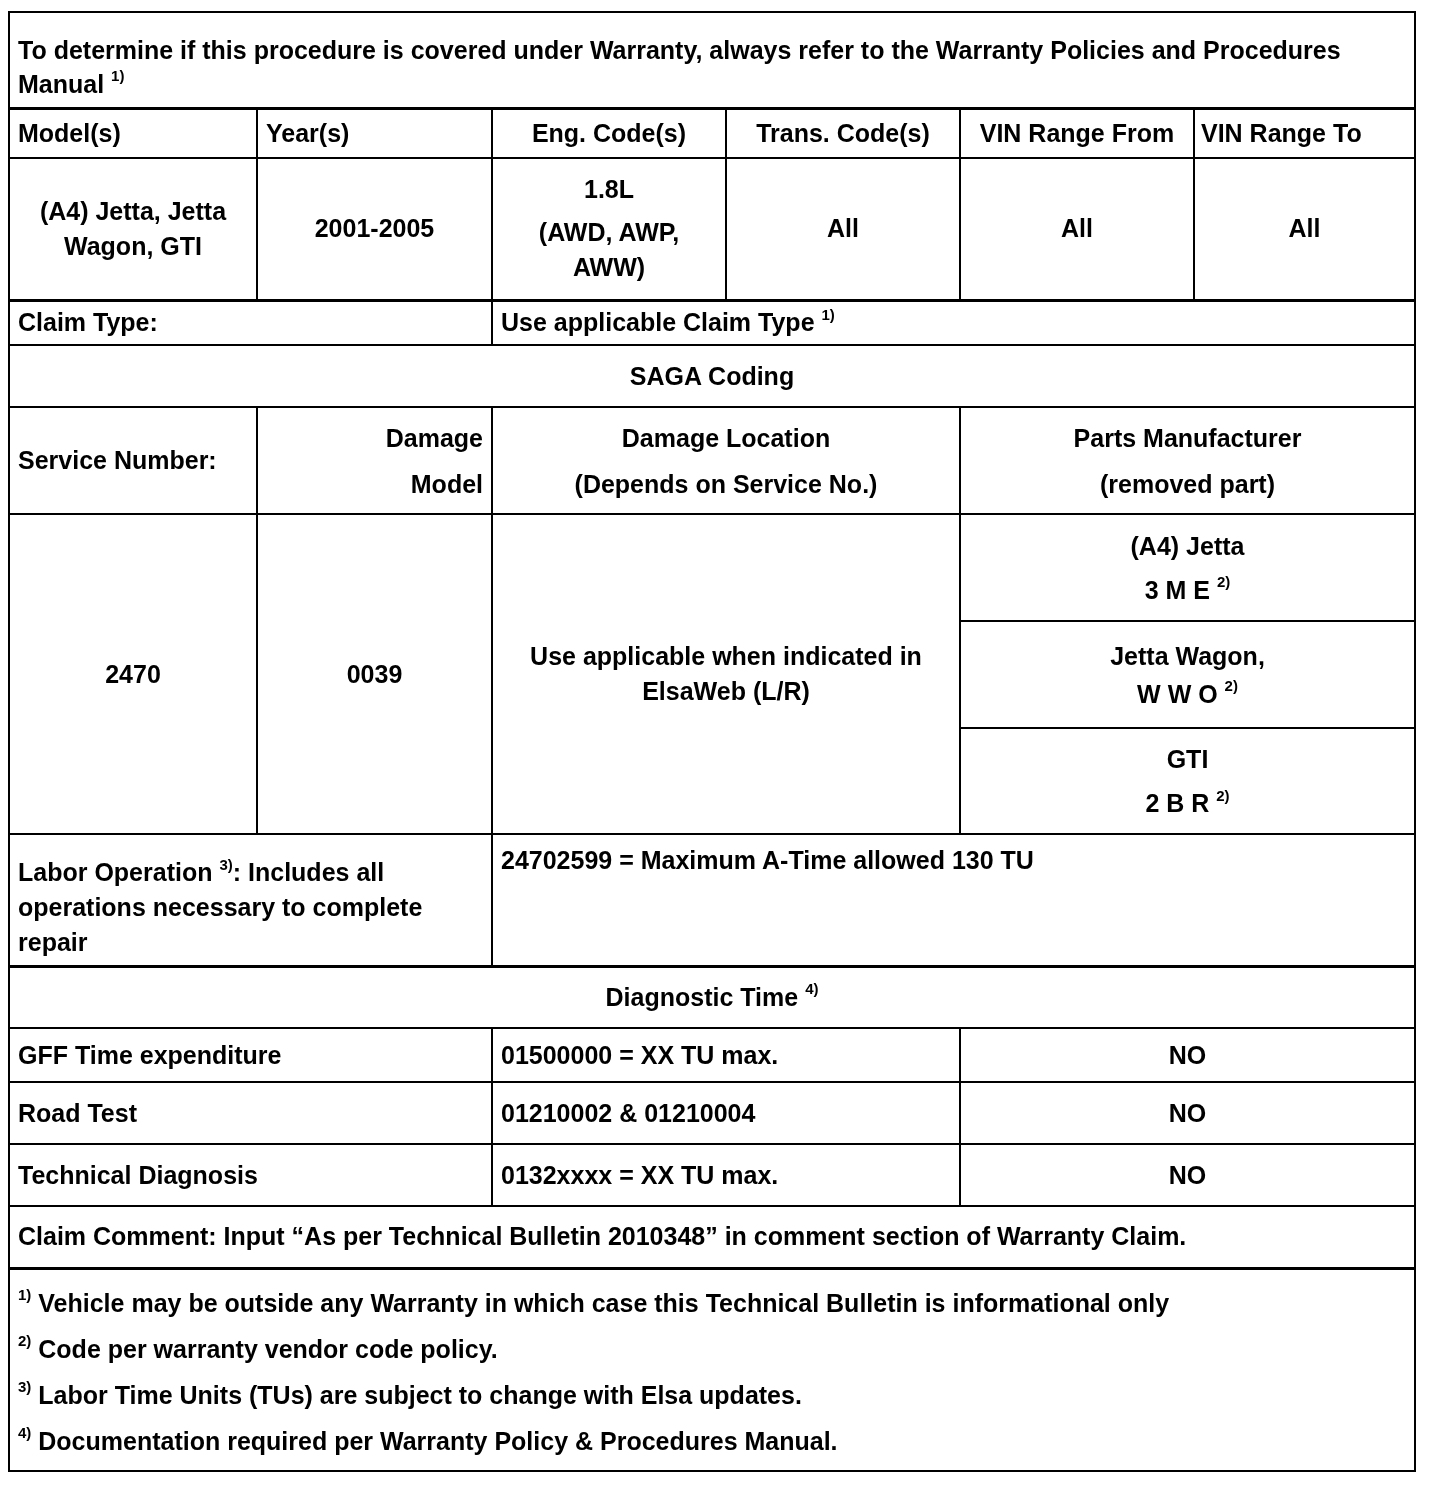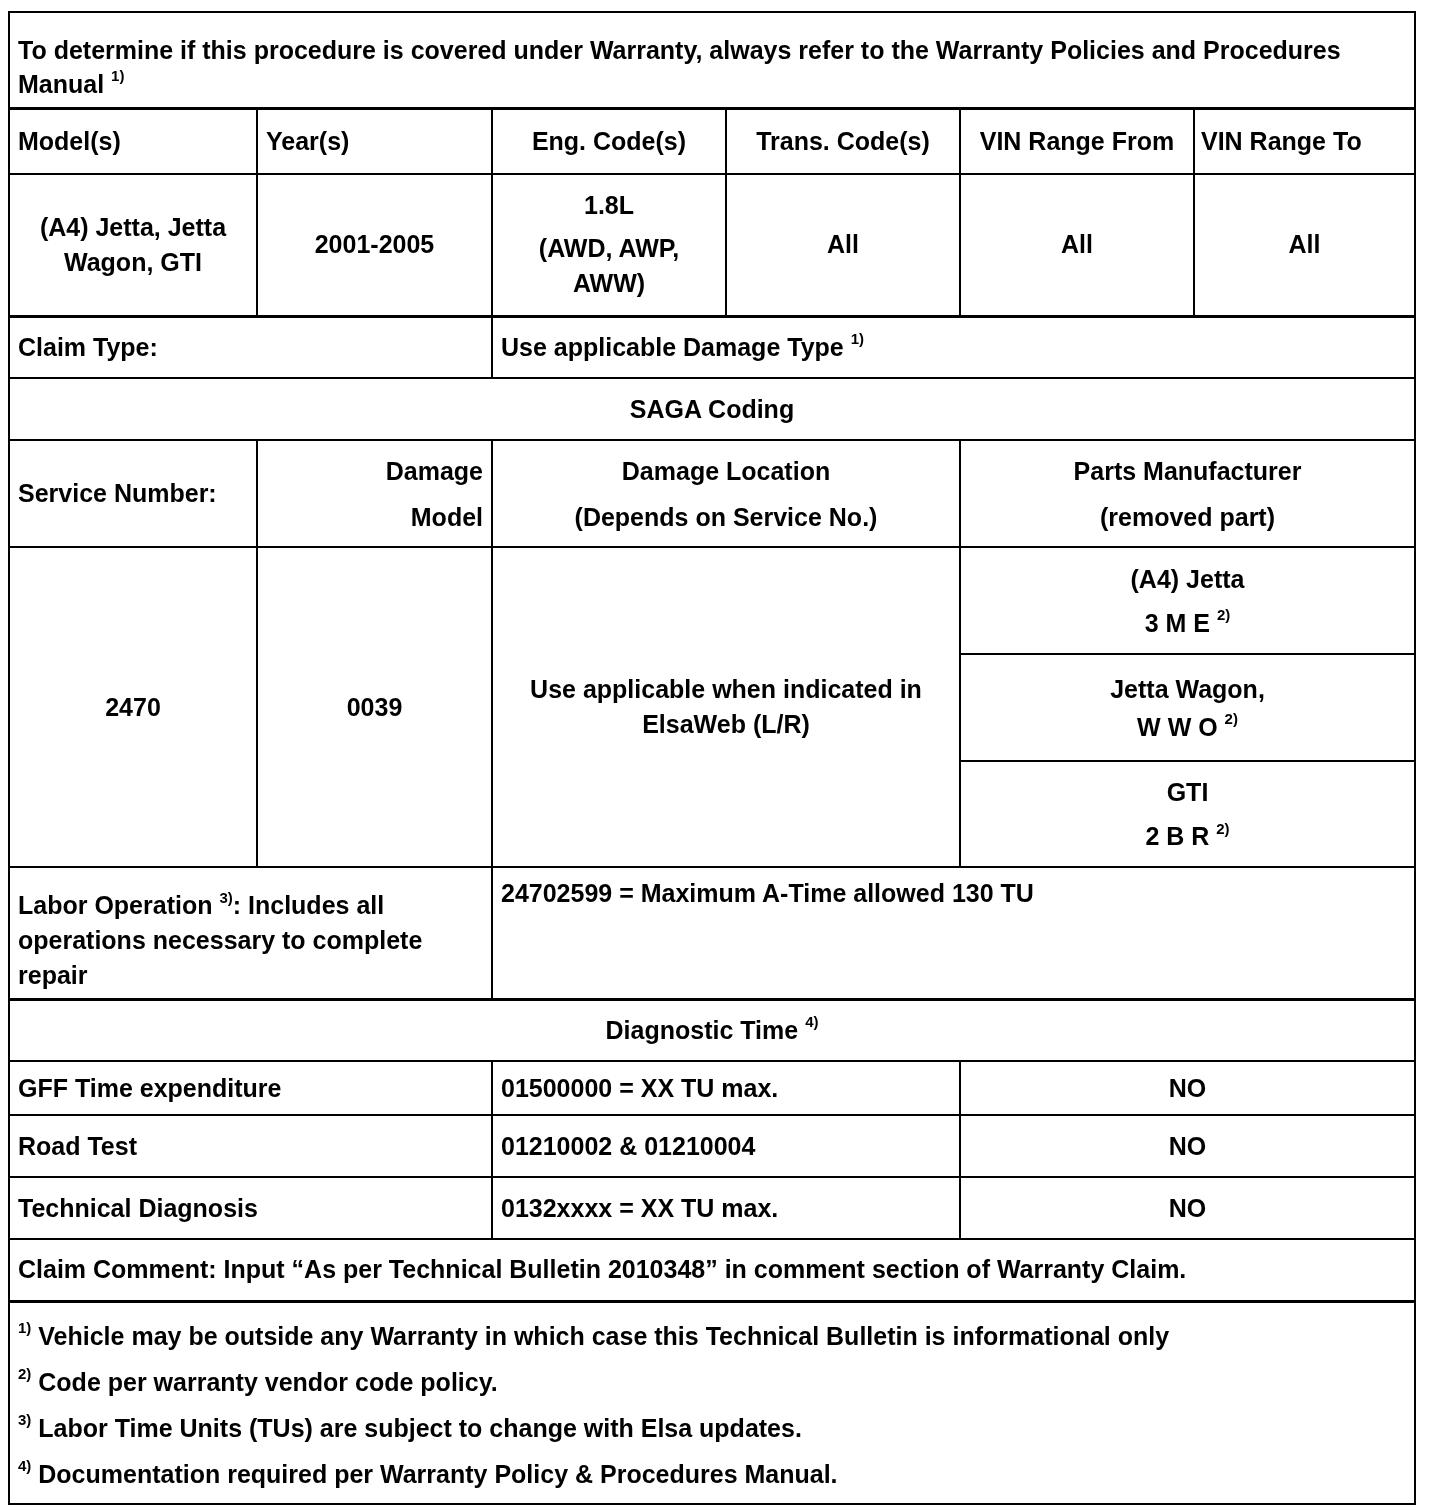--- a/index.html
+++ b/index.html
@@ -28,21 +28,21 @@
     </colgroup>
 
     <tbody>
         <tr style="height:96px">
       <td colspan="6" style="vertical-align:bottom; padding-bottom:6px; line-height:34px;">
         <span>To determine if this procedure is covered under Warranty, always refer to the Warranty Policies and Procedures Manual</span>
         <sup>1)</sup>
       </td>
     </tr>
 
-    <tr style="height:66px">
+    <tr style="height:50px">
       <td class="thick-top">Model(s)</td>
       <td class="thick-top">Year(s)</td>
       <td class="thick-top c">Eng. Code(s)</td>
       <td class="thick-top c">Trans. Code(s)</td>
       <td class="thick-top c" style="padding:0 4px;">VIN Range From</td>
       <td class="thick-top" style="padding:0 6px;">VIN Range To</td>
     </tr>
 
     <tr style="height:142px">
       <td class="c">
@@ -53,24 +53,24 @@
       <td class="c">
         <span class="ln" style="margin-bottom:8px;">1.8L</span>
         <span class="ln">(AWD, AWP,</span>
         <span class="ln">AWW)</span>
       </td>
       <td class="c">All</td>
       <td class="c">All</td>
       <td class="c">All</td>
     </tr>
 
-    <tr style="height:62px">
+    <tr style="height:45px">
       <td colspan="2" class="thick-top">Claim Type:</td>
       <td colspan="4" class="thick-top">
-        <span>Use applicable Damage Type</span>
+        <span>Use applicable Claim Type</span>
         <sup>1)</sup>
       </td>
     </tr>
 
     <tr style="height:62px">
       <td colspan="6" class="c">SAGA Coding</td>
     </tr>
 
     <tr style="height:107px">
       <td>Service Number:</td>

